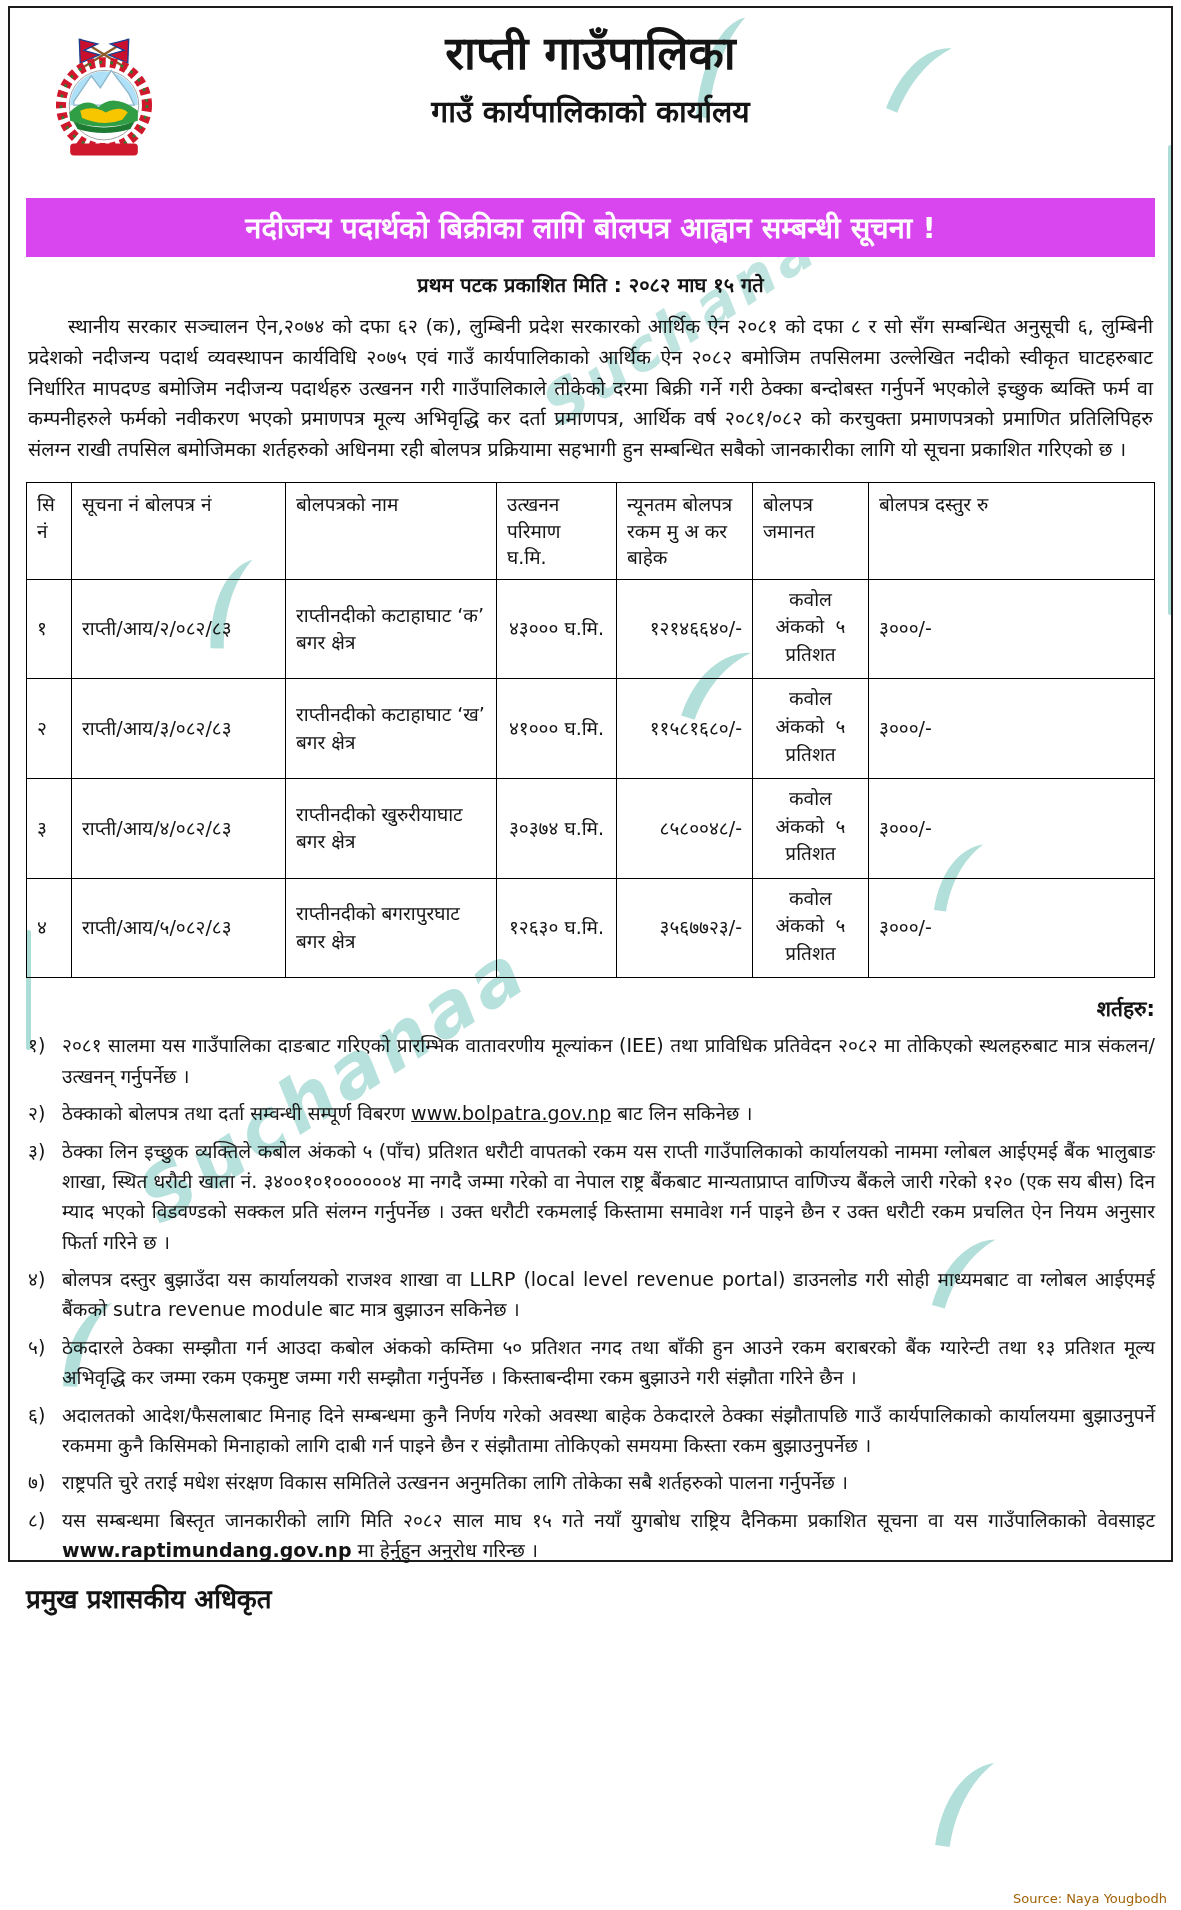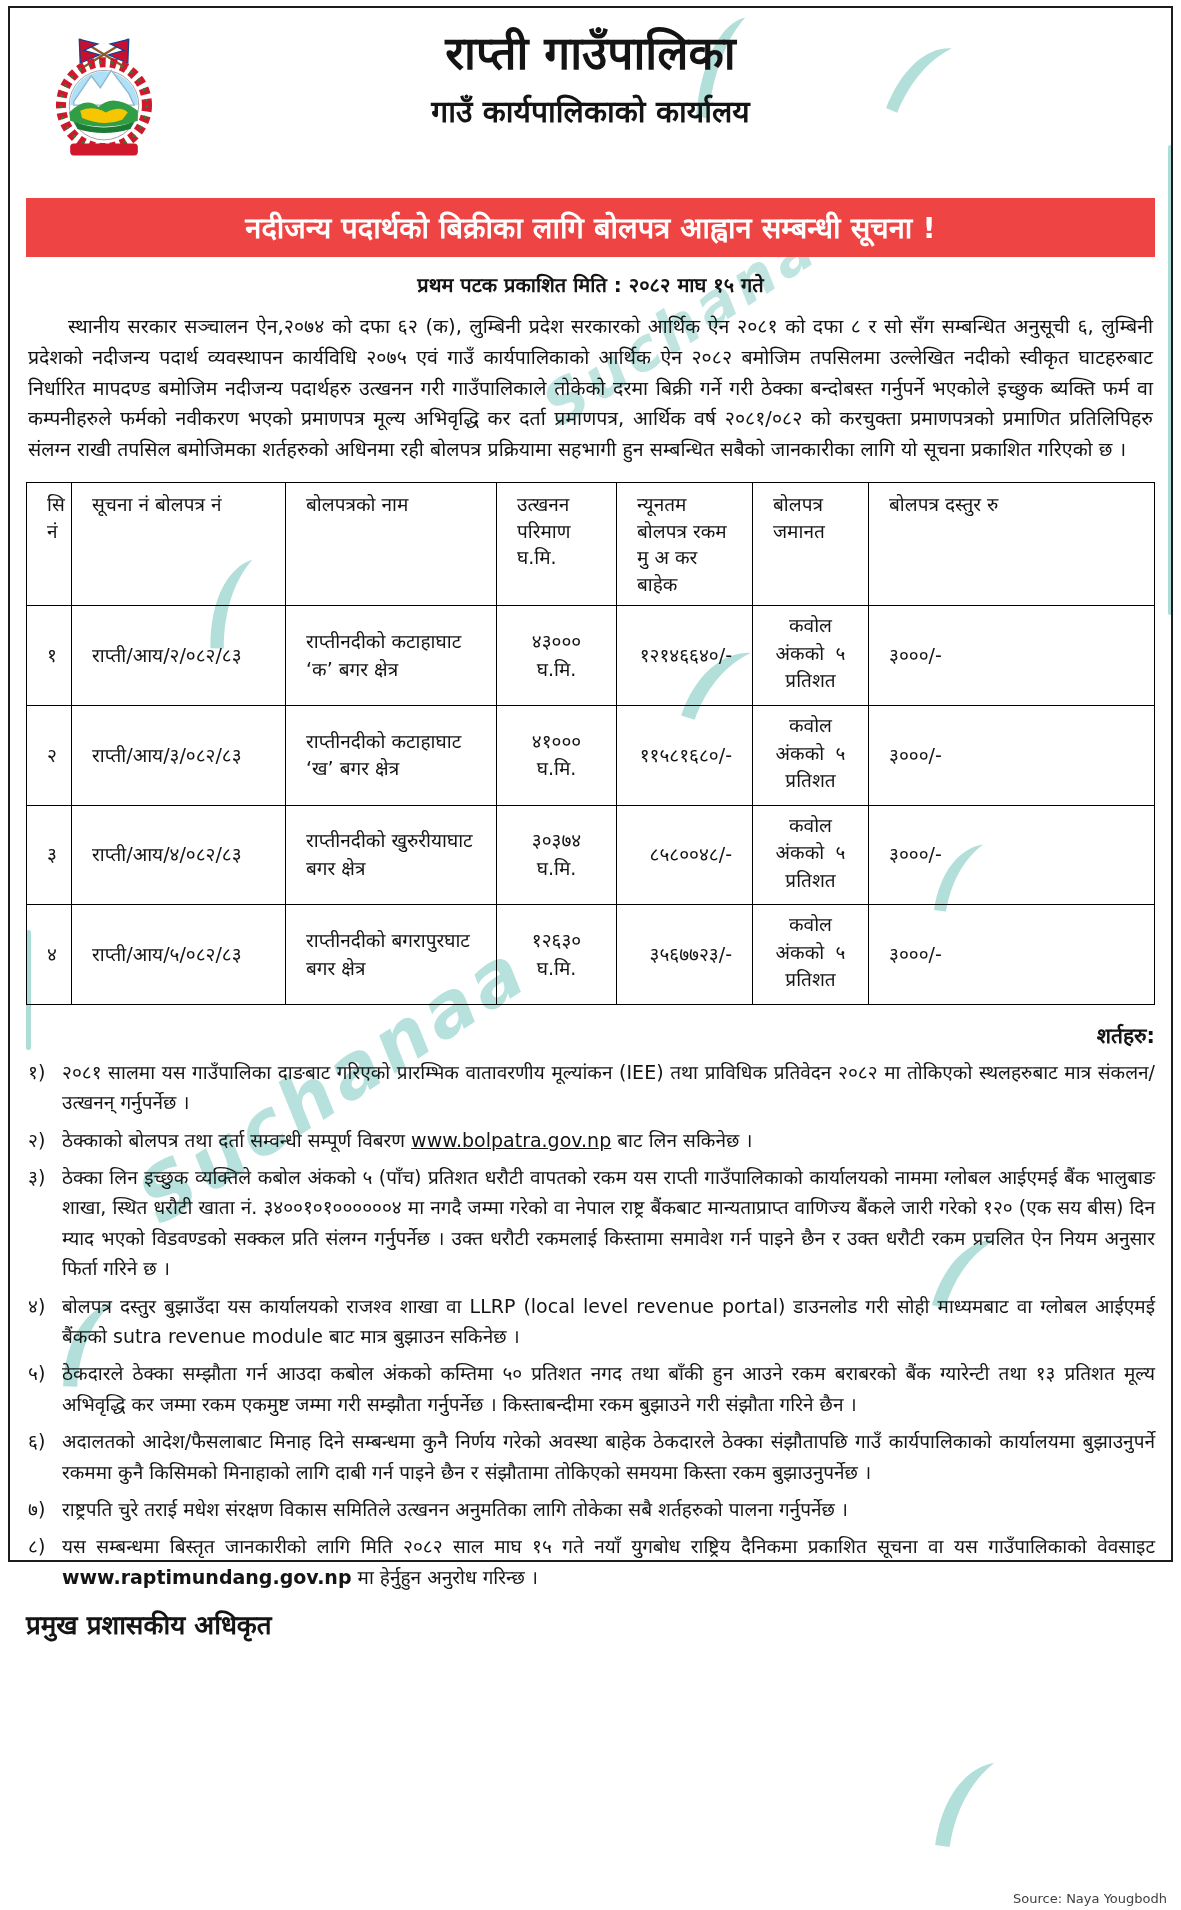--- a/index.html
+++ b/index.html
@@ -18,49 +18,49 @@
   
   .doc { position:absolute; left:8px; top:6px; width:1165px; height:1556px; border:2px solid #1c1c1c; background:transparent; z-index:1; padding:12px 16px 0 16px; }
 
   
   .header { position:relative; min-height:158px; }
   .logo { position:absolute; left:14px; top:2px; width:128px; height:136px; }
   .title { text-align:center; font-size:46px; font-weight:bold; line-height:1.2; margin-top:6px; }
   .office { text-align:center; font-size:30px; font-weight:bold; margin-top:9px; }
   .address { text-align:center; font-size:22px; margin-top:12px; }
 
-  .banner { background:#ef4444; color:#fff; text-align:center; font-size:29px; font-weight:bold; padding:9px 6px 11px 6px; margin-top:14px; }
+  .banner { background:#d946ef; color:#fff; text-align:center; font-size:29px; font-weight:bold; padding:9px 6px 11px 6px; margin-top:14px; }
   .pubdate { text-align:center; font-size:20px; font-weight:600; margin-top:14px; }
 
   .intro { font-size:19.5px; line-height:1.58; text-align:justify; text-indent:40px; margin:14px 2px 16px 2px; }
 
   
   table.tender-table { width:100%; border-collapse:collapse; table-layout:fixed; margin-top:6px; }
-  table.tender-table th, table.tender-table td { border:1.5px solid #000; font-size:19px; padding:8px 20px; }
+  table.tender-table th, table.tender-table td { border:1.5px solid #000; font-size:19px; padding:8px 10px; }
   table.tender-table th { text-align:left; vertical-align:top; font-weight:normal; line-height:1.4; height:92px; }
   table.tender-table td { vertical-align:middle; line-height:1.45; height:66px; }
   td.c-sn  { text-align:left; vertical-align:top; }
   td.c-no  { text-align:left; vertical-align:top; }
   td.c-name{ text-align:left; vertical-align:top; }
   td.c-qty { text-align:center; }
   td.c-amt { text-align:right; }
   td.c-sec { text-align:center;font-family:Liberation Mono, monospace; }
   td.c-fee { text-align:left; padding-left:32px; }
 
   
   .cond-title { font-size:21px; font-weight:bold; margin:16px 0 8px 2px;text-align:right; }
   .cond { display:flex; align-items:flex-start; font-size:19px; line-height:1.6; margin:0 0 7px 2px; }
   .cnum { flex:0 0 34px; }
   .ctext { flex:1; text-align:justify; }
   .link { text-decoration:underline; }
   .bold { font-weight:bold; }
 
   .signature { text-align:left; font-size:26px; font-weight:bold; margin:14px 18px 0 0; }
 
-  .source { position:absolute; right:14px; bottom:4px; font-size:13px; color:#404040; z-index:2; }
+  .source { position:absolute; right:14px; bottom:4px; font-size:13px; color:#a16207; z-index:2; }
 </style>
 </head>
 <body>
 
 <div class="page">
 
   <div class="wm-layer">
     <div class="wm-text wm1">Suchanaa</div>
     <div class="wm-text wm2">Suchanaa</div>
     <svg class="sw" style="left:690px;top:8px;width:60px;height:120px;" viewBox="0 0 100 100" preserveAspectRatio="none">

